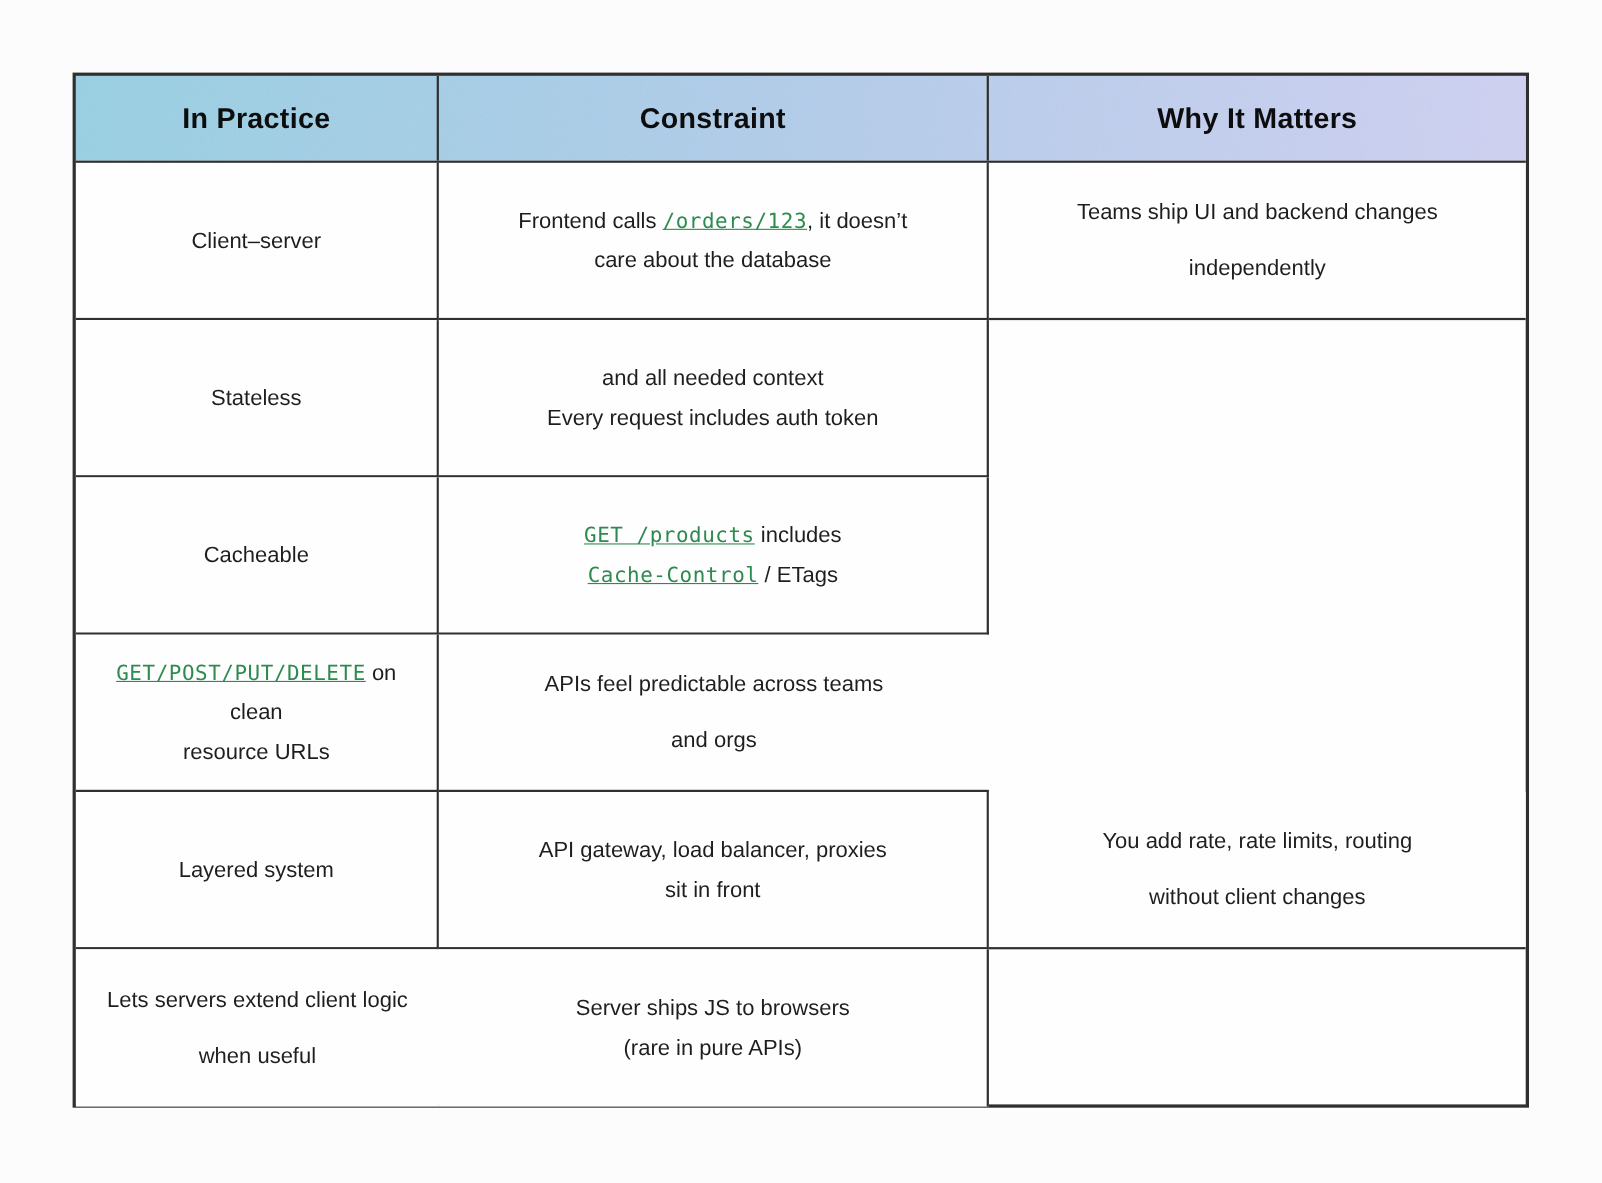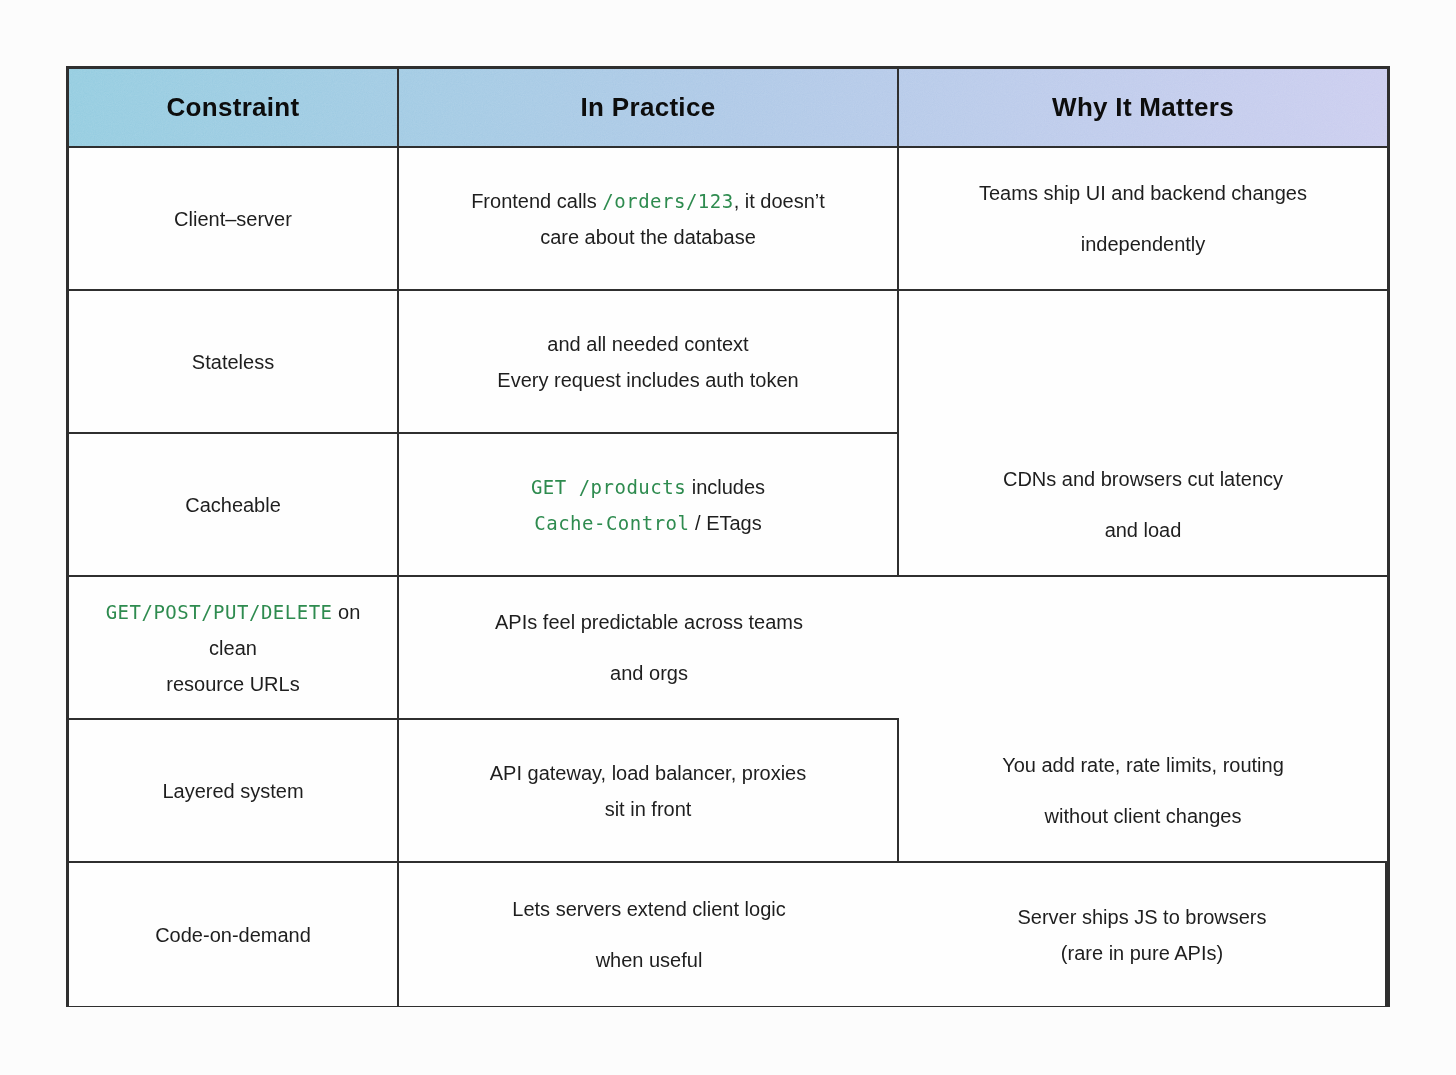--- a/index.html
+++ b/index.html
@@ -70,37 +70,38 @@
     padding: 0 14px;
     background: #fefefe;
   }
   .cell.last-col { border-right: none; gap: 15px; }
   .trow.last-row .cell { border-bottom: none; }
   .code {
     font-family: "DejaVu Sans Mono", "Liberation Mono", monospace;
     color: #2e8b4f;
     font-size: 19px;
     letter-spacing: 0.5px;
+    text-decoration: underline;
   }
 </style>
 </head>
 <body>
 
 <div class="tbl">
 
   <div class="thead">
     <svg class="grain" xmlns="http://www.w3.org/2000/svg">
       <filter id="noiseF">
         <feTurbulence type="fractalNoise" baseFrequency="0.9" numOctaves="2" stitchTiles="stitch"></feTurbulence>
         <feColorMatrix type="matrix" values="0 0 0 0 1  0 0 0 0 1  0 0 0 0 1  0.35 0.35 0.35 0 0"></feColorMatrix>
       </filter>
       <rect width="100%" height="100%" filter="url(#noiseF)"></rect>
     </svg>
+    <div class="th b-r">In Practice</div>
     <div class="th b-r">Constraint</div>
-    <div class="th b-r">In Practice</div>
     <div class="th">Why It Matters</div>
   </div>
 
   <div class="trow">
     <div class="cell">
         <div><span>Client–server</span></div>
       </div>
     <div class="cell">
       <div><span>Frontend calls </span><span class="code">/orders/123</span><span>, it doesn’t</span></div>
       <div><span>care about the database</span><span class="code"></span><span></span></div>
@@ -122,24 +123,20 @@
   </div>
 
   <div class="trow">
     <div class="cell">
         <div><span>Cacheable</span></div>
       </div>
     <div class="cell">
       <div><span class="code">GET /products</span><span> includes</span></div>
       <div><span class="code">Cache-Control</span><span> / ETags</span></div>
     </div>
-    <div class="cell last-col">
-      <div><span>CDNs and browsers cut latency</span></div>
-      <div><span>and load</span></div>
-    </div>
   </div>
 
   <div class="trow">
     <div class="cell">
       <div><span class="code">GET/POST/PUT/DELETE</span><span> on clean</span></div>
       <div><span>resource URLs</span></div>
     </div>
     <div class="cell last-col">
       <div><span>APIs feel predictable across teams</span></div>
       <div><span>and orgs</span></div>
@@ -154,23 +151,20 @@
       <div><span>API gateway, load balancer, proxies</span></div>
       <div><span>sit in front</span></div>
     </div>
     <div class="cell last-col">
       <div><span>You add rate, rate limits, routing</span></div>
       <div><span>without client changes</span></div>
     </div>
   </div>
 
   <div class="trow last-row">
-    <div class="cell">
-        <div><span>Code-on-demand</span></div>
-      </div>
     <div class="cell last-col">
       <div><span>Lets servers extend client logic</span></div>
       <div><span>when useful</span></div>
     </div>
     <div class="cell">
       <div><span>Server ships JS to browsers</span></div>
       <div><span>(rare in pure APIs)</span></div>
     </div>
   </div>
 

